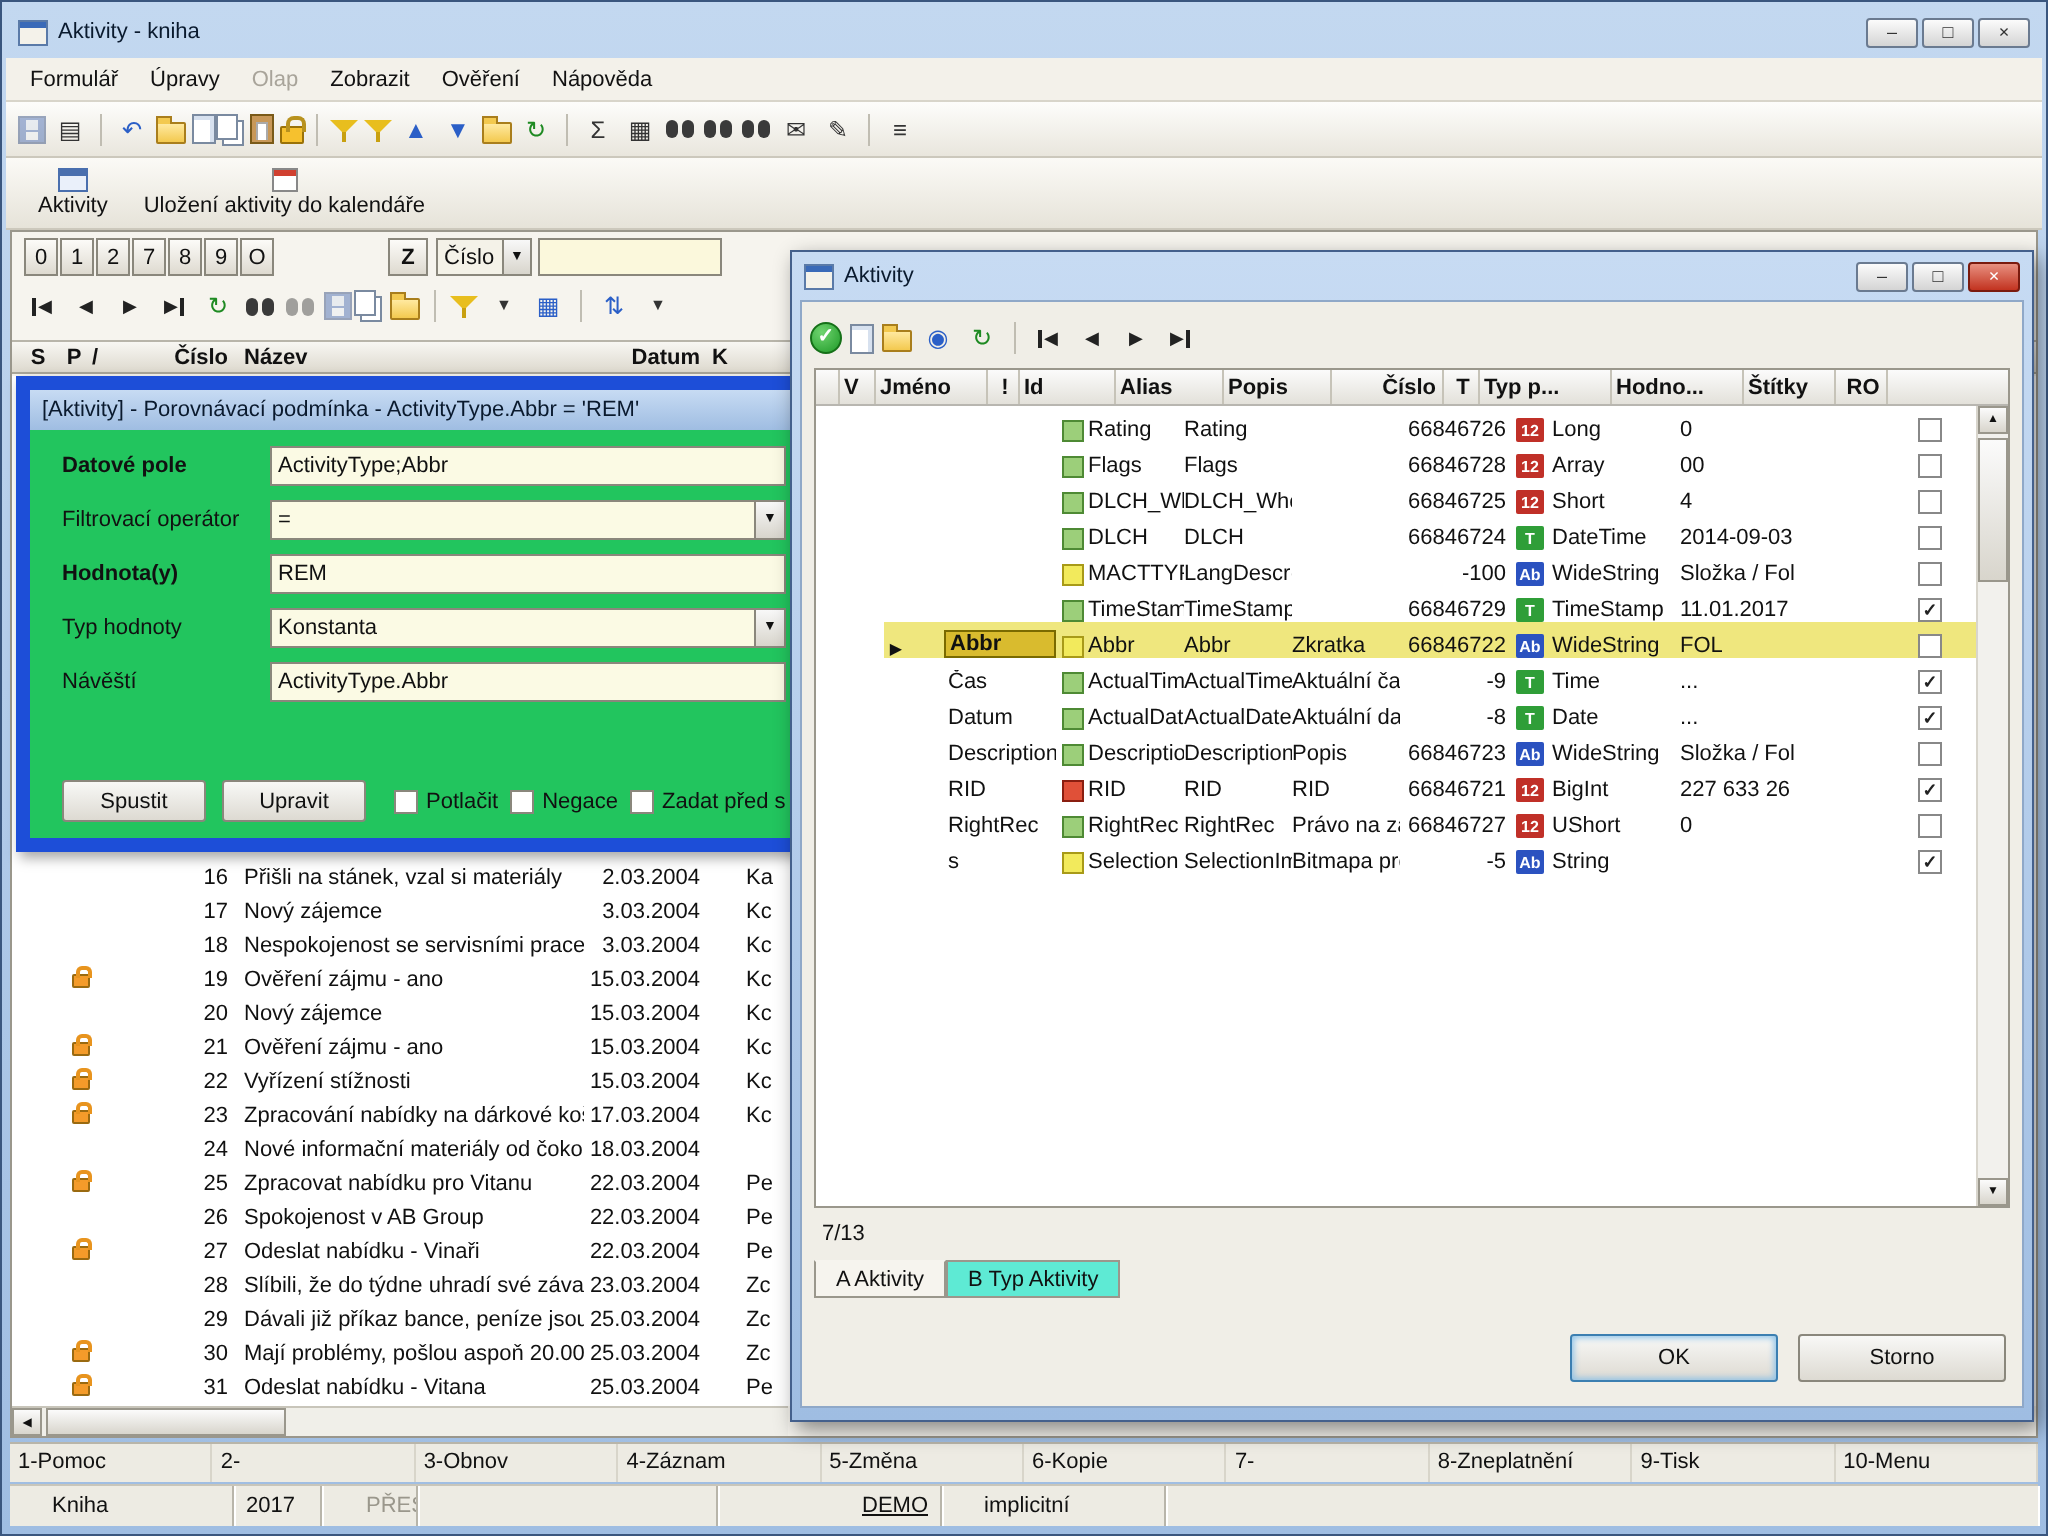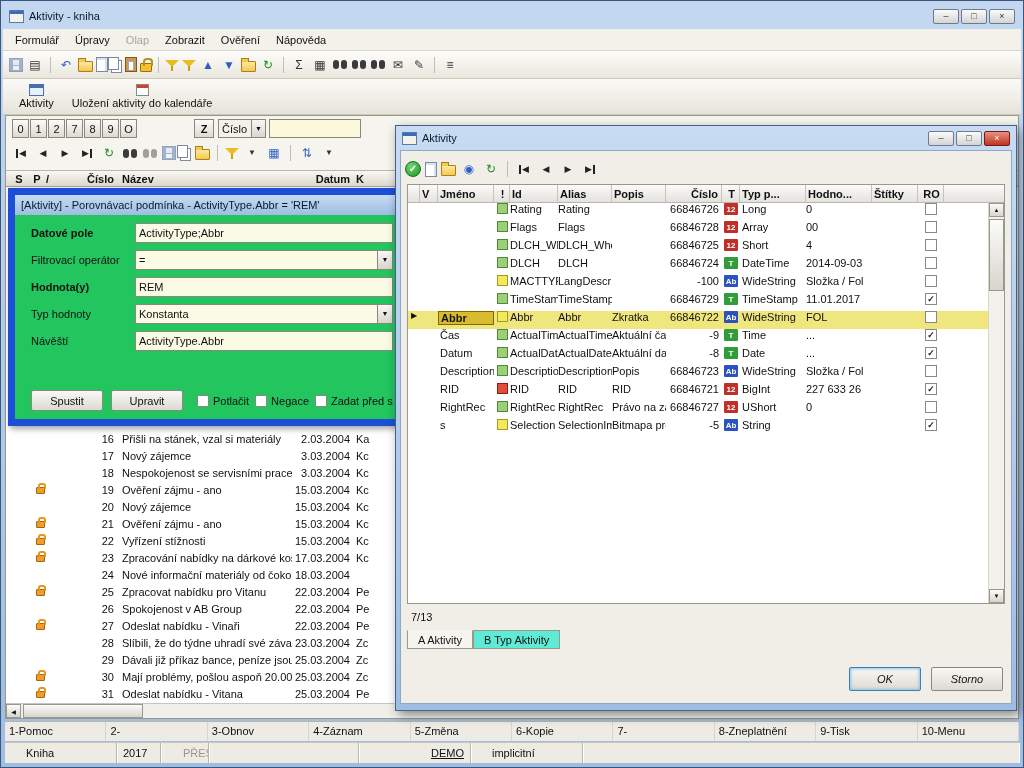--- a/index.html
+++ b/index.html
@@ -74,21 +74,21 @@
   .list-header { position:absolute; top:54px; left:0; right:0; height:17px; background:linear-gradient(#F8F7F3,#DDD9CE); border-top:1px solid #B8B5AA; border-bottom:1px solid #A9A69A; display:flex; align-items:center; font-weight:bold; padding-left:4px; }
   .h-s{width:18px;text-align:center;} .h-p{width:18px;text-align:center;} .h-sl{width:14px;}
   .h-num{width:56px;text-align:right;padding-right:2px;} .h-name{width:176px;padding-left:6px;}
   .h-date{width:58px;text-align:right;} .h-k{width:40px;padding-left:6px;}
   .listbg { position:absolute; top:72px; left:0; right:0; bottom:15px; background:#fff; }
   .alist { position:absolute; top:314px; left:0; right:0; }
   .arow { height:17px; display:flex; align-items:center; position:relative; padding-left:4px; background:#fff; white-space:nowrap; }
   .a-s{width:18px;} .a-p{width:18px;} .a-sl{width:14px;}
   .a-num{width:56px;text-align:right;padding-right:2px;}
   .a-name{width:176px;padding-left:6px;overflow:hidden;}
-  .a-date{width:58px;text-align:right;} .a-k{width:40px;padding-left:6px;overflow:hidden;}
+  .a-date{width:58px;text-align:right;} .a-k{width:40px;padding-left:23px;overflow:hidden;}
   .lock { position:absolute; left:30px; top:6px; width:9px; height:7px; background:#F49B2A; border:1px solid #9A6A10; border-radius:1px; }
   .lock::before { content:""; position:absolute; top:-5px; left:1px; width:4px; height:4px; border:2px solid #E8941E; border-bottom:none; border-radius:3px 3px 0 0; }
   .hscroll { position:absolute; left:0; bottom:0; width:388px; height:15px; background:#F0EFE9; border-top:1px solid #C8C5BA; display:flex; }
   .sbtn { width:15px; height:14px; background:linear-gradient(#FBFBFB,#D8D5CC); border:1px solid #9A978C; font-size:6px; display:flex; align-items:center; justify-content:center; }
   .hthumb { width:120px; height:14px; background:linear-gradient(#FBFBFB,#D8D5CC); border:1px solid #9A978C; margin-left:2px; }
 
   
   .dialog { position:absolute; left:8px; top:188px; width:540px; height:238px; background:#22c55e; border:7px solid #1d4ed8; box-shadow:2px 3px 6px rgba(0,0,0,.35); z-index:5; }
   .dlg-title { height:20px; background:linear-gradient(#C7DBF3,#9FBDE2); display:flex; align-items:center; padding:0 6px; color:#0A1A2E; white-space:nowrap; overflow:hidden; }
   .dlg-body { padding:4px 0 0 16px; }
@@ -104,21 +104,21 @@
 
   
   .fwin { position:absolute; left:395px; top:125px; width:622px; height:586px; z-index:10;
           background:linear-gradient(#C7DBF3,#9FBDE2); border:1px solid #44608C; box-shadow:3px 4px 10px rgba(0,0,0,.45); padding:0 4px 4px 4px; }
   .ftitle { height:24px; display:flex; align-items:center; gap:5px; padding:0 2px; }
   .fbody { position:relative; background:#F0EEE7; border:1px solid #8FA8C8; height:554px; }
   .ftoolbar { position:absolute; top:6px; left:4px; height:24px; display:flex; align-items:center; gap:4px; }
   .fgrid { position:absolute; top:33px; left:6px; right:6px; height:420px; background:#fff; border:1px solid #9A978C; overflow:hidden; }
   .ghead { height:18px; display:flex; background:linear-gradient(#FBFBFB,#E3E1DA); border-bottom:1px solid #B8B6B0; font-weight:bold; }
   .ghead > span { border-right:1px solid #C6C3B8; display:flex; align-items:center; padding-left:2px; overflow:hidden; white-space:nowrap; }
-  .trow { height:18px; display:flex; align-items:flex-start; white-space:nowrap; }
+  .trow { height:18px; display:flex; align-items:flex-end; white-space:nowrap;margin-left:34px; }
   .trow > span { overflow:hidden; flex:none; display:flex; align-items:center; }
   .c-gut{width:12px;justify-content:center;} .c-v{width:18px;position:relative;}
   .c-jm{width:56px;padding-left:2px;} .c-bang{width:16px;justify-content:center;}
   .c-id{width:48px;} .c-al{width:54px;} .c-po{width:54px;}
   .c-num{width:56px;justify-content:flex-end;padding-right:3px;}
   .c-t{width:18px;justify-content:center;} .c-typ{width:66px;padding-left:2px;}
   .c-hod{width:66px;} .c-sti{width:46px;} .c-ro{width:26px;justify-content:center;}
   .ghead .c-num{justify-content:flex-end;}
   .trow.sel { background:#EFE77E; }
   .trow.sel .c-jm { background:#D9BB2E; border:1px solid #7A6A00; font-weight:bold; }
@@ -134,21 +134,21 @@
   .vscroll { position:absolute; right:0; top:18px; bottom:0; width:16px; background:#F2F1ED; border-left:1px solid #D8D5CC; }
   .vscroll .sbtn { width:15px; }
   .vscroll .up { position:absolute; top:0; }
   .vscroll .down { position:absolute; bottom:0; }
   .vthumb { position:absolute; top:16px; left:0; width:15px; height:72px; background:linear-gradient(#FBFBFB,#D8D5CC); border:1px solid #9A978C; }
   .counter { position:absolute; left:10px; top:460px; }
   .ftabs { position:absolute; left:6px; top:479px; display:flex; }
   .ftab { height:19px; padding:2px 10px; border:1px solid #9A978C; background:#5eead4; display:flex; align-items:center; }
   .ftab.on { background:#F6F4EE; border-top-color:#F6F4EE; font-weight:normal; }
   .okrow { position:absolute; right:8px; top:516px; display:flex; gap:10px; }
-  .btn { width:72px; height:24px; background:linear-gradient(#F8F8F6,#DDDAD2); border:1px solid #8A877C; border-radius:2px; display:flex; align-items:center; justify-content:center;font-style:italic; }
+  .btn { width:104px; height:24px; background:linear-gradient(#F8F8F6,#DDDAD2); border:1px solid #8A877C; border-radius:2px; display:flex; align-items:center; justify-content:center; }
   .btn.focus { border:1px solid #3C7FB1; box-shadow:inset 0 0 3px 1px #8FC3E8; }
 
   
   .fkeys { position:absolute; left:4px; right:4px; bottom:26px; height:20px; display:flex; background:#EDEBE3; border-top:1px solid #B8B5AA; z-index:2; }
   .fkey { width:102px; padding:3px 4px; border-right:1px solid #D8D5CA; white-space:nowrap; overflow:hidden; }
   .infobar { position:absolute; left:4px; right:4px; bottom:4px; height:21px; display:flex; background:#EDEBE3; border-top:1px solid #C8C5BA; z-index:2; }
   .info { padding:4px 6px; border-right:1px solid #B8B5AA; box-shadow:1px 0 0 #fff; white-space:nowrap; overflow:hidden; }
   .w110{width:112px;padding-left:21px;} .w44{width:44px;} .w48{width:48px;padding-left:22px;} .w150{width:150px;}
   .w112{width:112px;text-align:right;text-decoration:underline;} .grow{flex:1;border-right:none;}
   .dimtxt{color:#9A978C;}

